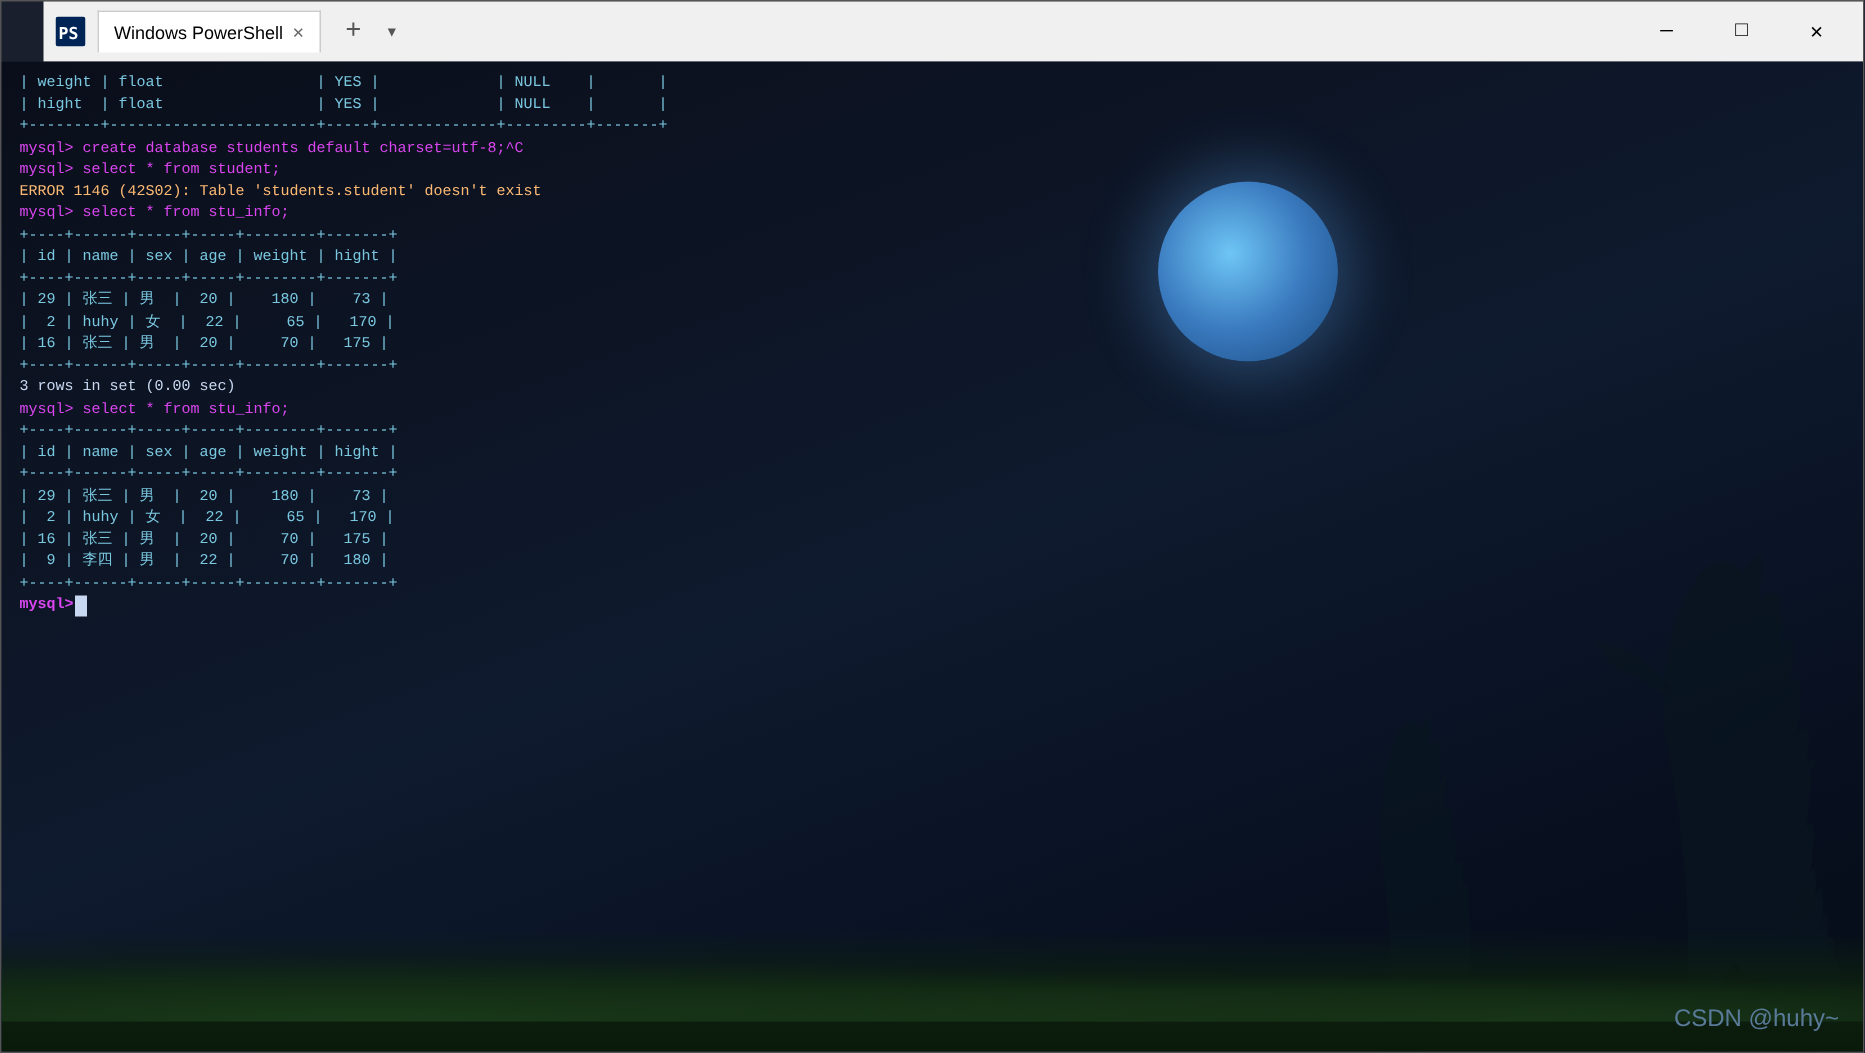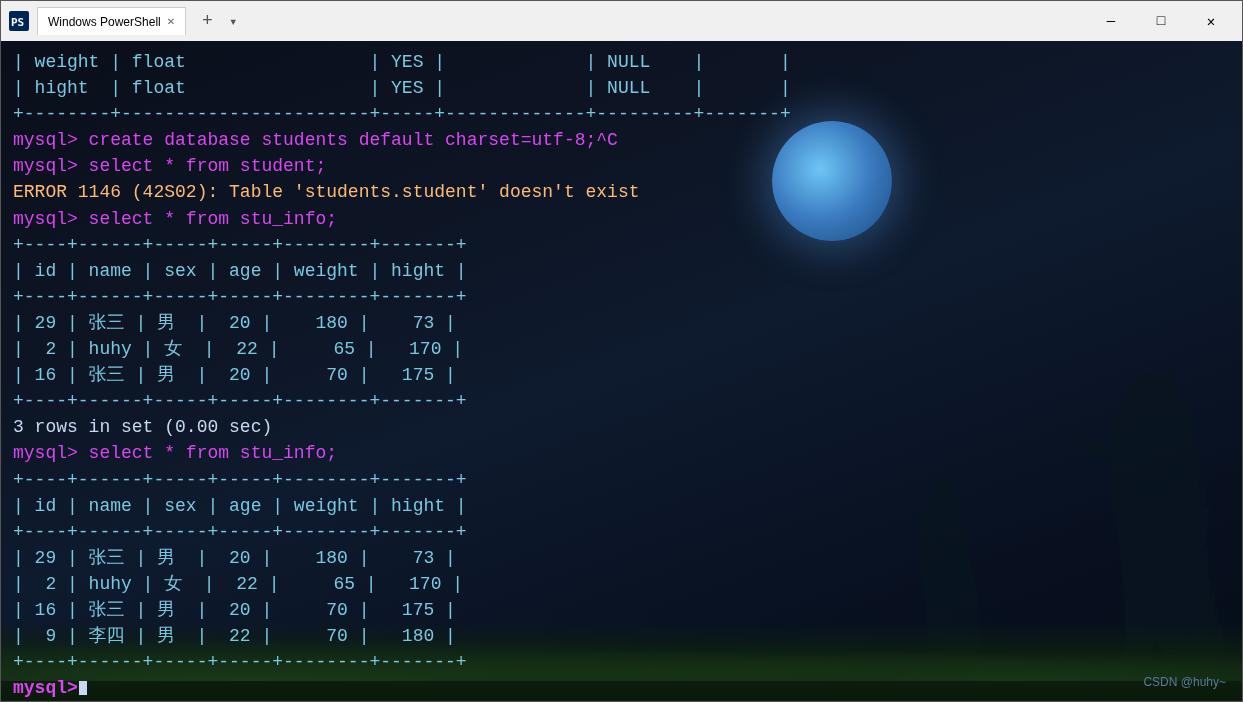--- a/index.html
+++ b/index.html
@@ -23,20 +23,21 @@
     }
 
     .titlebar {
       display: flex;
       align-items: center;
       background: #f0f0f0;
       height: 40px;
       padding: 0 8px;
       gap: 8px;
       flex-shrink: 0;
+      margin-left: 28px;
     }
 
     .titlebar-icon {
       width: 20px;
       height: 20px;
       flex-shrink: 0;
     }
 
     .titlebar-icon svg {
       width: 100%;
@@ -163,21 +164,21 @@
       z-index: 1;
     }
 
     .terminal-content {
       position: absolute;
       inset: 0;
       z-index: 2;
       padding: 8px 12px;
       overflow-y: auto;
       color: #c8d8f0;
-      font-size: 18px;
+      font-size: 10px;
       line-height: 1.45;
     }
 
     .line { white-space: pre; }
 
     .prompt { color: #d946ef; }
     .error { color: #fdba74; }
     .table-line { color: #7ac8e0; }
     .result-info { color: #c8d8f0; }
 
@@ -198,21 +199,21 @@
 
     @keyframes blink {
       50% { opacity: 0; }
     }
 
     .watermark {
       position: absolute;
       bottom: 12px;
       right: 16px;
       color: #5a7a9a;
-      font-size: 12px;
+      font-size: 16px;
       font-family: 'Segoe UI', Arial, sans-serif;
       z-index: 3;
     }
   </style>
 </head>
 <body>
 
 <div class="window">
 
   <div class="titlebar">

